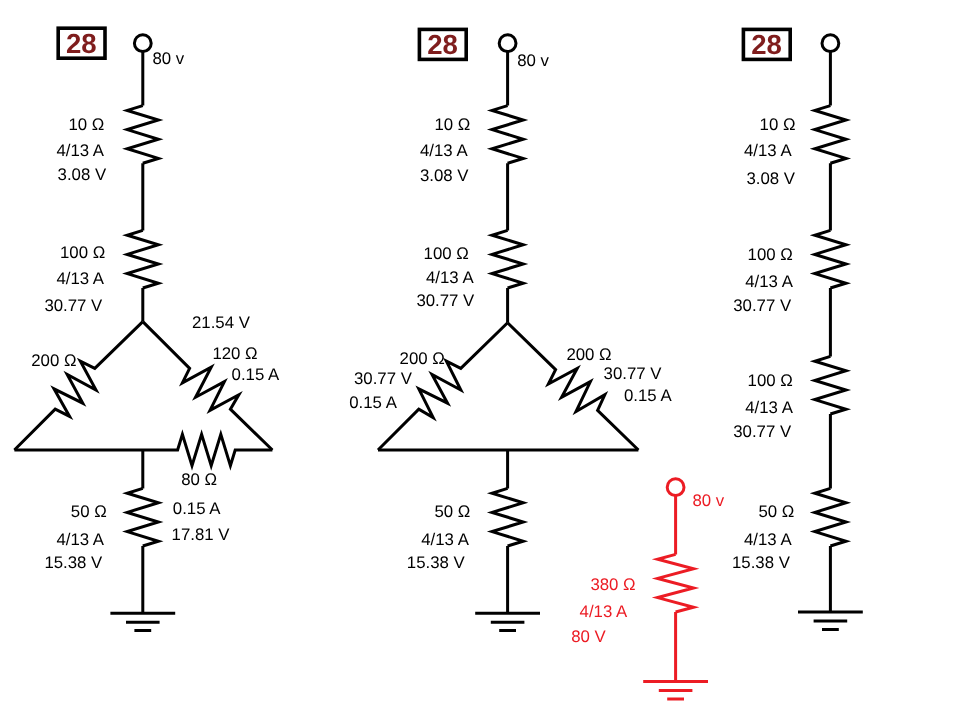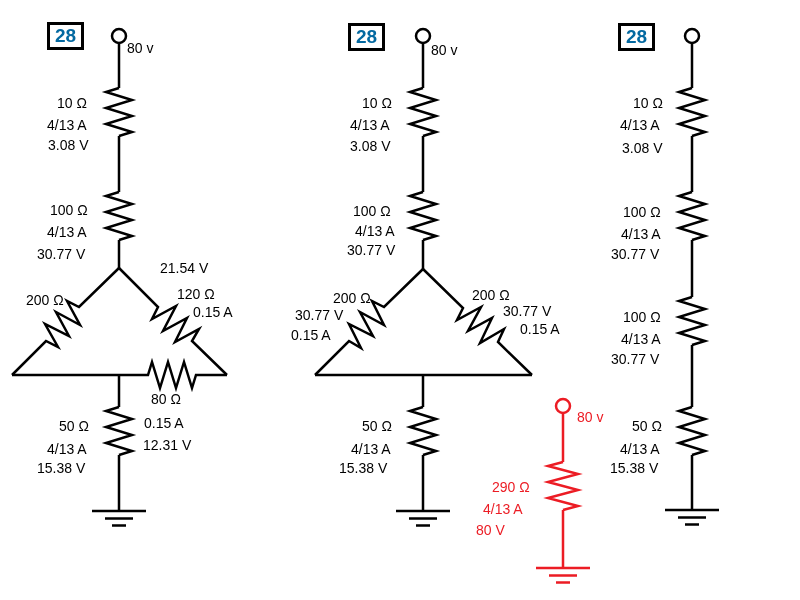--- a/index.html
+++ b/index.html
@@ -7,22 +7,22 @@
     position:relative; width:800px; height:600px; background:#ffffff;
     font-family:"Liberation Sans", sans-serif; overflow:hidden;
   }
   #schematic { position:absolute; left:0; top:0; }
   .lbl {
     position:absolute; font-size:14px; line-height:1.15;
     color:#000; white-space:nowrap;
   }
   .red { color:#ec1c24; }
   .badge {
-    position:absolute; border:3.5px solid #000; color:#0369a1;
-    font-weight:bold; font-size:19px; line-height:22px; padding:0 5px;
+    position:absolute; border:3.5px solid #000; color:#7f1d1d;
+    font-weight:bold; font-size:23px; line-height:22px; padding:0 5px;
     background:#fff;
   }
 </style>
 </head>
 <body>
 
 <div id="stage">
 
   <svg id="schematic" width="800" height="600" viewBox="0 0 800 600">
 
@@ -78,21 +78,21 @@
   <div class="lbl" style="left:48px;top:137px">3.08 V</div>
   <div class="lbl" style="left:50px;top:202px">100 Ω</div>
   <div class="lbl" style="left:47px;top:224px">4/13 A</div>
   <div class="lbl" style="left:37px;top:246px">30.77 V</div>
   <div class="lbl" style="left:26px;top:292px">200 Ω</div>
   <div class="lbl" style="left:160px;top:260px">21.54 V</div>
   <div class="lbl" style="left:177px;top:286px">120 Ω</div>
   <div class="lbl" style="left:193px;top:304px">0.15 A</div>
   <div class="lbl" style="left:151px;top:391px">80 Ω</div>
   <div class="lbl" style="left:144px;top:415px">0.15 A</div>
-  <div class="lbl" style="left:143px;top:437px">12.31 V</div>
+  <div class="lbl" style="left:143px;top:437px">17.81 V</div>
   <div class="lbl" style="left:59px;top:418px">50 Ω</div>
   <div class="lbl" style="left:47px;top:441px">4/13 A</div>
   <div class="lbl" style="left:37px;top:460px">15.38 V</div>
 
   <div class="lbl" style="left:431px;top:42px">80 v</div>
   <div class="lbl" style="left:362px;top:95px">10 Ω</div>
   <div class="lbl" style="left:350px;top:117px">4/13 A</div>
   <div class="lbl" style="left:350px;top:138px">3.08 V</div>
   <div class="lbl" style="left:353px;top:203px">100 Ω</div>
   <div class="lbl" style="left:355px;top:223px">4/13 A</div>
@@ -114,17 +114,17 @@
   <div class="lbl" style="left:621px;top:226px">4/13 A</div>
   <div class="lbl" style="left:611px;top:246px">30.77 V</div>
   <div class="lbl" style="left:623px;top:309px">100 Ω</div>
   <div class="lbl" style="left:621px;top:331px">4/13 A</div>
   <div class="lbl" style="left:611px;top:351px">30.77 V</div>
   <div class="lbl" style="left:632px;top:418px">50 Ω</div>
   <div class="lbl" style="left:620px;top:441px">4/13 A</div>
   <div class="lbl" style="left:610px;top:460px">15.38 V</div>
 
   <div class="lbl red" style="left:577px;top:409px">80 v</div>
-  <div class="lbl red" style="left:492px;top:479px">290 Ω</div>
+  <div class="lbl red" style="left:492px;top:479px">380 Ω</div>
   <div class="lbl red" style="left:483px;top:501px">4/13 A</div>
   <div class="lbl red" style="left:476px;top:522px">80 V</div>
 
 </div>
 
 </body></html>

